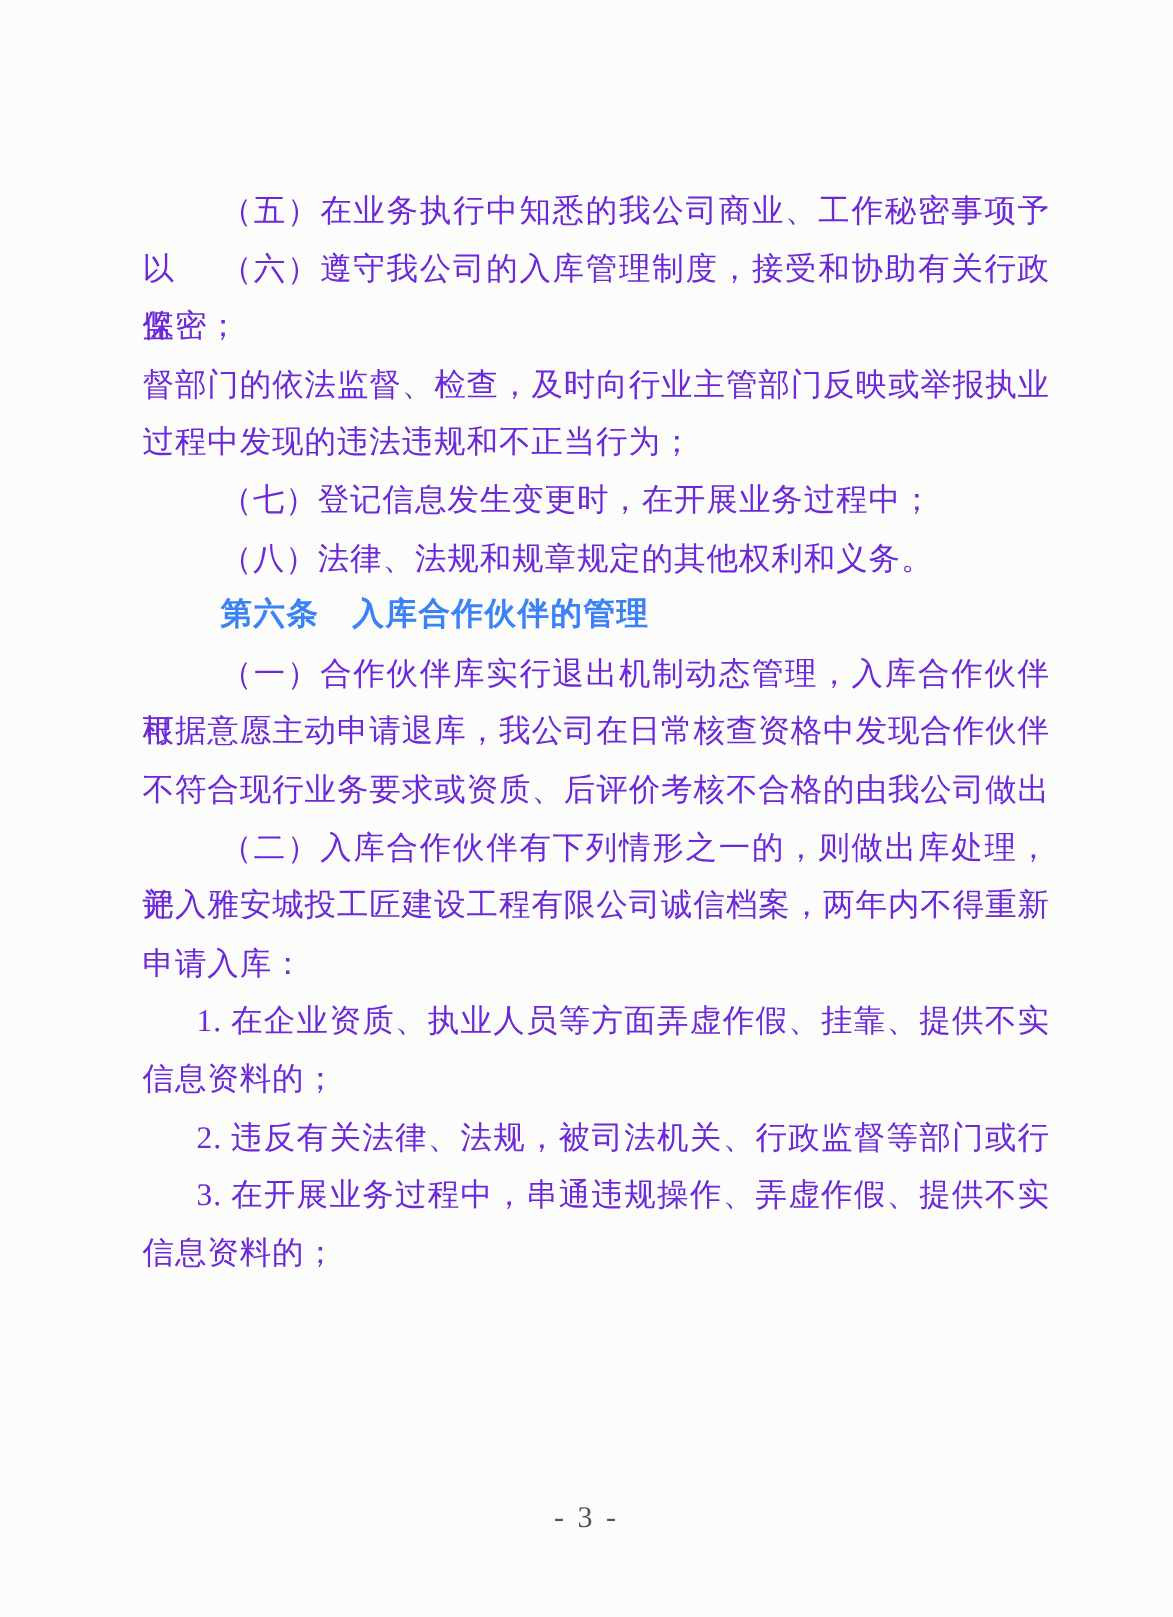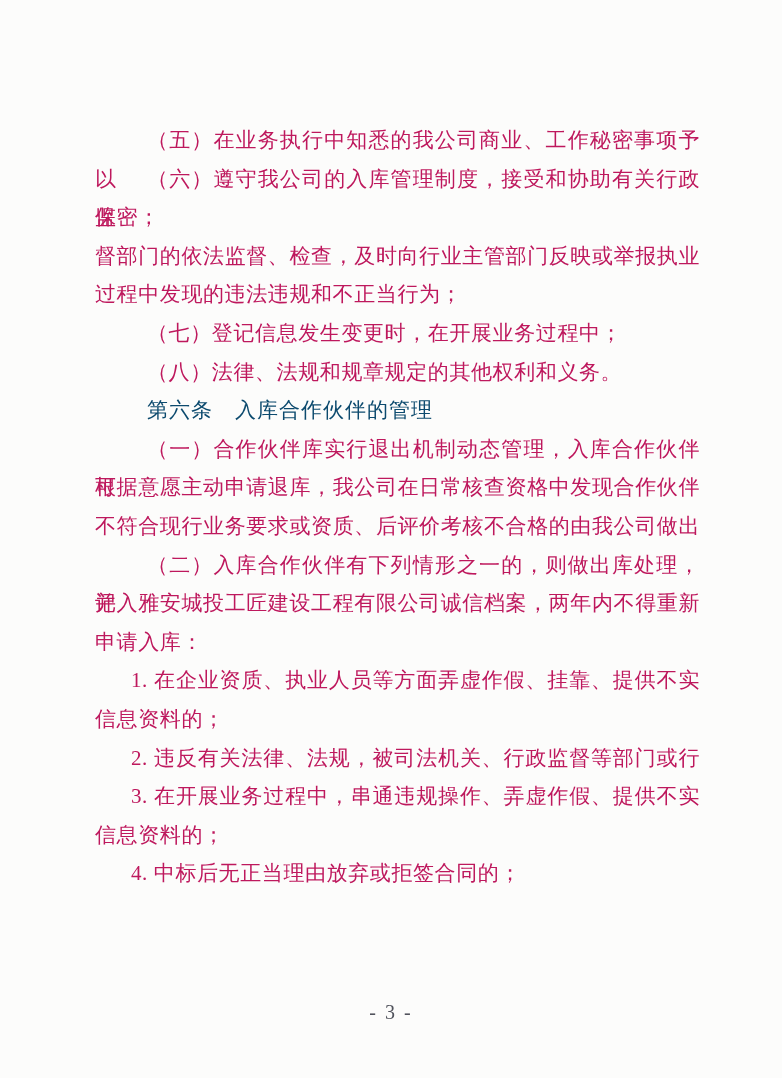--- a/index.html
+++ b/index.html
@@ -20,38 +20,38 @@
     position: absolute;
     top: 121px;
     left: 95px;
     width: 605px;
   }
   .line {
     font-size: 21px;
     line-height: 38.6px;
     height: 38.6px;
     letter-spacing: 0.6px;
-    color: #be185d;
+    color: #6d28d9;
     white-space: pre-wrap;
   }
   .line.justify {
     text-align: justify;
     text-align-last: justify;
     text-justify: inter-character;
   }
   .line.indent {
     text-indent: 52px;
   }
   .line.indent-num {
     text-indent: 36px;
   }
   .line.bold {
     font-family: "Liberation Sans", "DejaVu Sans", sans-serif;
-    font-weight: 400;
-    color: #0c4a6e;
+    font-weight: 700;
+    color: #3b82f6;
     letter-spacing: 1px;
   }
   .page-number {
     position: absolute;
     top: 1001px;
     left: 0;
     width: 100%;
     text-align: center;
     font-size: 20px;
     letter-spacing: 2px;
@@ -76,16 +76,15 @@
       <div class="line justify">根据意愿主动申请退库，我公司在日常核查资格中发现合作伙伴</div>
       <div class="line justify">不符合现行业务要求或资质、后评价考核不合格的由我公司做出</div>
       <div class="line indent justify">（二）入库合作伙伴有下列情形之一的，则做出库处理，并</div>
       <div class="line justify">记入雅安城投工匠建设工程有限公司诚信档案，两年内不得重新</div>
       <div class="line">申请入库：</div>
       <div class="line indent-num justify">1. 在企业资质、执业人员等方面弄虚作假、挂靠、提供不实</div>
       <div class="line">信息资料的；</div>
       <div class="line indent-num justify">2. 违反有关法律、法规，被司法机关、行政监督等部门或行</div>
       <div class="line indent-num justify">3. 在开展业务过程中，串通违规操作、弄虚作假、提供不实</div>
       <div class="line">信息资料的；</div>
-      <div class="line indent-num">4. 中标后无正当理由放弃或拒签合同的；</div>
     </main>
   <footer class="page-number">- 3 -</footer>
 </div>
 
 </body></html>

